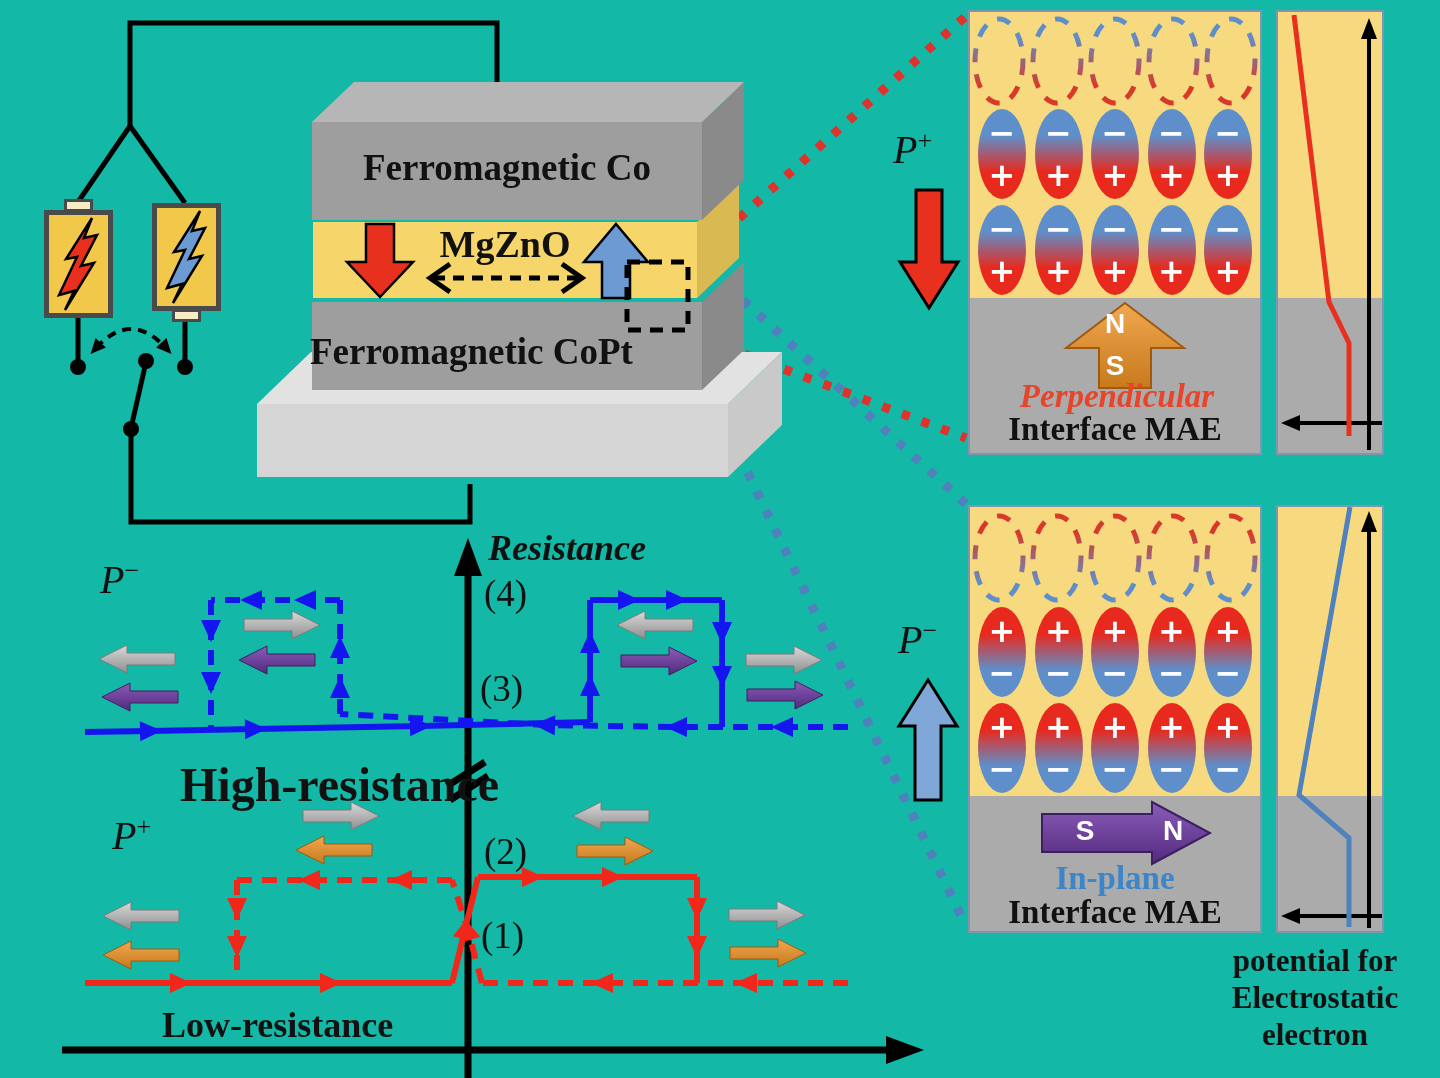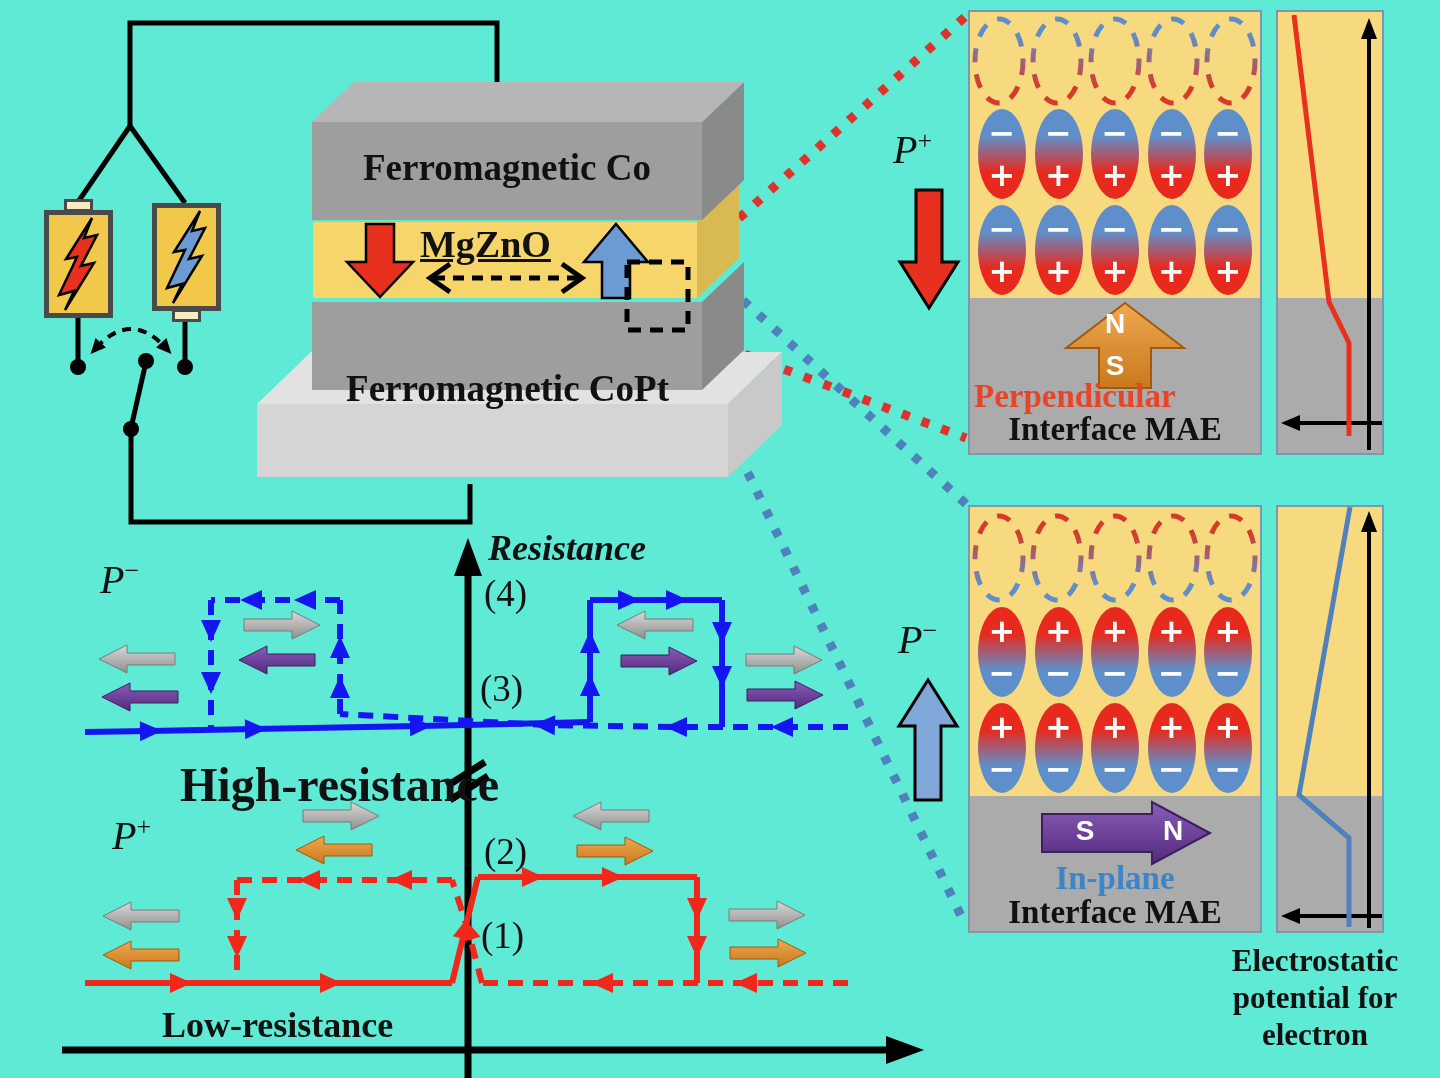--- a/index.html
+++ b/index.html
@@ -1,16 +1,16 @@
 <!DOCTYPE html>
 <html><head>
 <meta charset="utf-8">
 <style>
   html,body{margin:0;padding:0;background:#fff;}
-  #root{position:relative;width:1440px;height:1078px;background:#5eead4;overflow:hidden;
+  #root{position:relative;width:1440px;height:1078px;background:#14b8a6;overflow:hidden;
         font-family:"Liberation Serif",serif;}
   .abs{position:absolute;}
   .serifb{font-family:"Liberation Serif",serif;font-weight:bold;color:#111;}
   .marker{font-family:"Liberation Serif",serif;font-size:37px;color:#111;}
   .plabel{font-family:"Liberation Serif",serif;font-style:italic;font-size:40px;color:#111;}
   .plabel sup{font-size:26px;font-style:normal;vertical-align:super;}
   .panel{position:absolute;border:2px solid #8096ae;box-sizing:border-box;background:#f7da80;}
   .panel .grayzone{position:absolute;left:0;right:0;bottom:0;background:#ababab;}
   .dip-row{position:absolute;left:0;right:0;height:95px;display:flex;justify-content:space-between;padding:0 8px;box-sizing:border-box;}
   .dipole{width:48px;height:90px;border-radius:50%;display:flex;flex-direction:column;
@@ -171,22 +171,22 @@
   </div>
   <div class="btab" style="left:64px;top:199px;width:29px;height:13px;"></div>
   <div class="battery" style="left:152px;top:203px;width:69px;height:108px;">
     <svg width="59" height="98" viewBox="0 0 59 98">
       <polygon points="43,3 17,44 28,42 10,80 25,76 16,95 45,48 32,51 48,20 35,23" fill="#6b9bd2" stroke="#000" stroke-width="2.5"></polygon>
     </svg>
   </div>
   <div class="btab" style="left:172px;top:309px;width:29px;height:13px;"></div>
 
   <div class="abs serifb" style="left:332px;top:146px;width:350px;text-align:center;font-size:37px;">Ferromagnetic Co</div>
-  <div class="abs serifb" style="left:420px;top:222px;width:170px;font-size:38px;text-decoration:underline;">MgZnO</div>
-  <div class="abs serifb" style="left:310px;top:330px;width:395px;text-align:center;font-size:37px;margin-top:37px;">Ferromagnetic CoPt</div>
+  <div class="abs serifb" style="left:420px;top:222px;width:170px;text-align:center;font-size:38px;">MgZnO</div>
+  <div class="abs serifb" style="left:310px;top:330px;width:395px;font-size:37px;">Ferromagnetic CoPt</div>
 
   <div class="abs serifb" style="left:488px;top:527px;font-size:36px;font-style:italic;">Resistance</div>
   <div class="abs serifb" style="left:148px;top:757px;font-size:48px;margin-left:32px;">High-resistance</div>
   <div class="abs serifb" style="left:162px;top:1004px;font-size:36px;">Low-resistance</div>
   <div class="abs marker" style="left:484px;top:572px;">(4)</div>
   <div class="abs marker" style="left:480px;top:667px;">(3)</div>
   <div class="abs marker" style="left:484px;top:830px;">(2)</div>
   <div class="abs marker" style="left:481px;top:914px;">(1)</div>
   <div class="abs plabel" style="left:100px;top:556px;">
     <span>P</span><sup>−</sup>
@@ -261,21 +261,21 @@
         <div class="dipole dip-top">
         <span class="chg">−</span>
         <span class="chg">+</span>
       </div>
       </div>
     <svg class="abs" style="left:0;top:288px;" width="290" height="92" viewBox="0 0 290 92">
       <polygon points="155,3 214,48 181,48 181,88 129,88 129,48 96,48" fill="url(#gOr)" stroke="#a05a10" stroke-width="2"></polygon>
     </svg>
     <div class="magletter" style="left:0;right:0;top:296px;">N</div>
     <div class="magletter" style="left:0;right:0;top:338px;">S</div>
-    <div class="abs serifb" style="left:4px;right:0;top:366px;font-size:33px;color:#e8442a;">Perpendicular</div>
+    <div class="abs serifb" style="left:4px;right:0;top:366px;text-align:center;font-size:33px;color:#e8442a;font-style:italic;">Perpendicular</div>
     <div class="abs serifb" style="left:0;right:0;top:399px;text-align:center;font-size:33px;">Interface MAE</div>
   </div>
 
   <div class="panel" style="left:1276px;top:10px;width:108px;height:445px;">
     <div class="grayzone" style="height:155px;"></div>
     <svg class="abs" style="left:0;top:0;" width="104" height="441" viewBox="0 0 104 441">
       <line x1="91" y1="438" x2="91" y2="22" stroke="#000" stroke-width="4"></line>
       <polygon points="91,6 83,27 99,27" fill="#000"></polygon>
       <line x1="104" y1="411" x2="16" y2="411" stroke="#000" stroke-width="4"></line>
       <polygon points="3,411 22,403 22,419" fill="#000"></polygon>
@@ -358,18 +358,18 @@
     <svg class="abs" style="left:0;top:0;" width="104" height="424" viewBox="0 0 104 424">
       <line x1="91" y1="421" x2="91" y2="20" stroke="#000" stroke-width="4"></line>
       <polygon points="91,4 83,25 99,25" fill="#000"></polygon>
       <line x1="104" y1="409" x2="16" y2="409" stroke="#000" stroke-width="4"></line>
       <polygon points="3,409 22,401 22,417" fill="#000"></polygon>
       <polyline points="72,0 21,288 71,331 71,420" fill="none" stroke="#4f81bd" stroke-width="5"></polyline>
     </svg>
   </div>
 
   <div class="abs caption" style="left:1190px;top:942px;width:250px;">
+    <div>potential for</div>
     <div>Electrostatic</div>
-    <div>potential for</div>
     <div>electron</div>
   </div>
 
 </div>
 
 </body></html>

